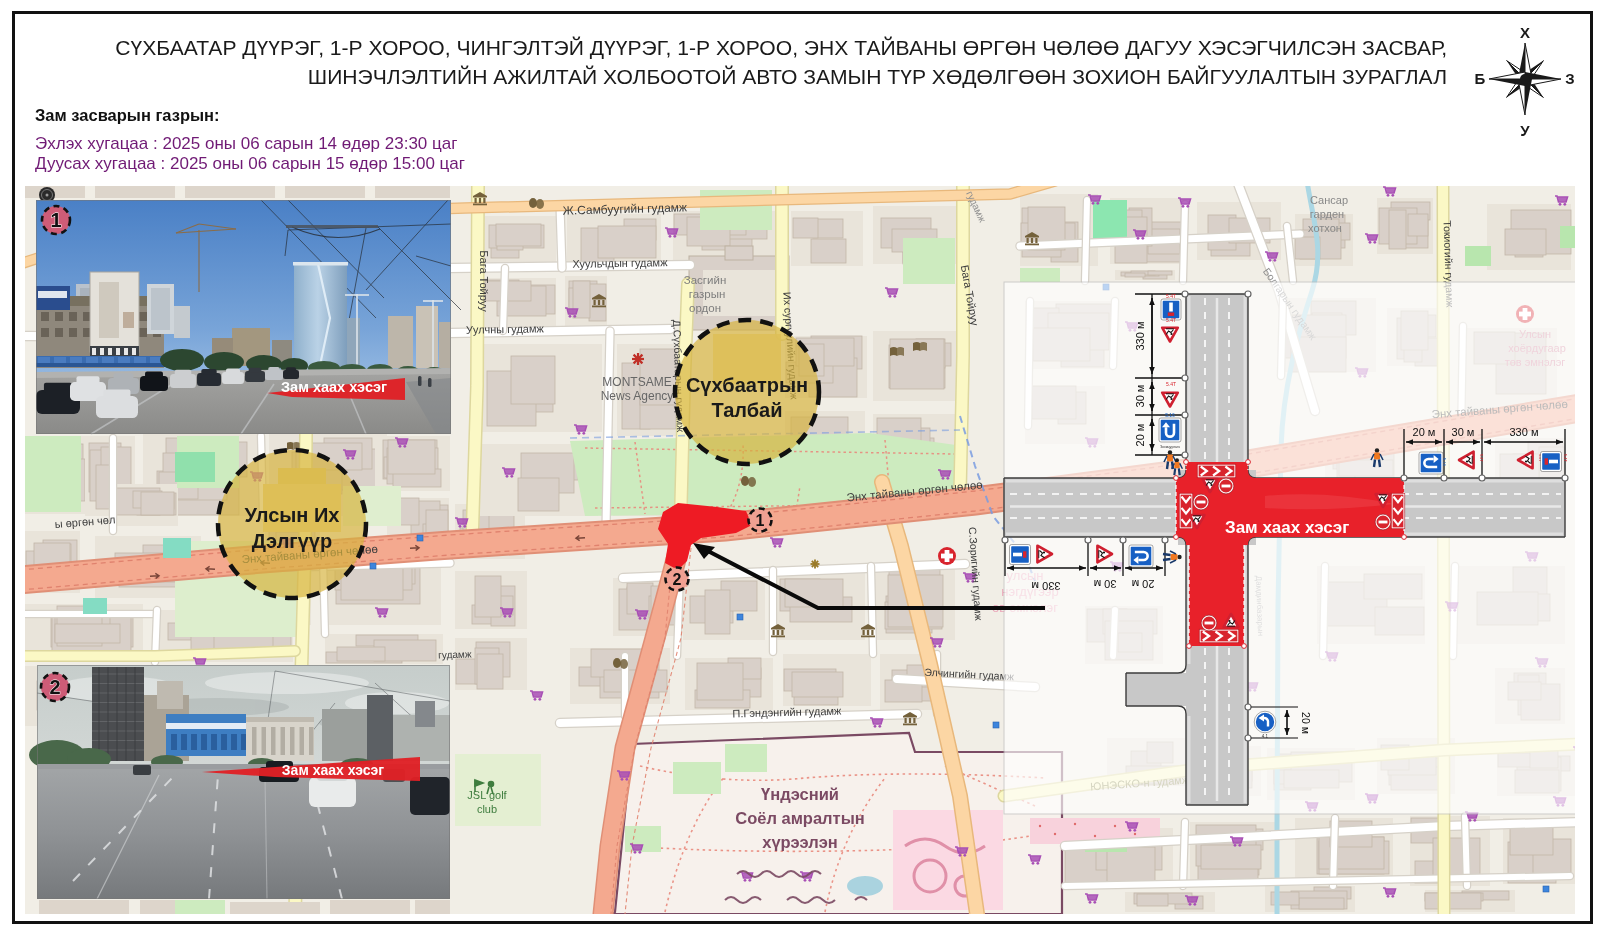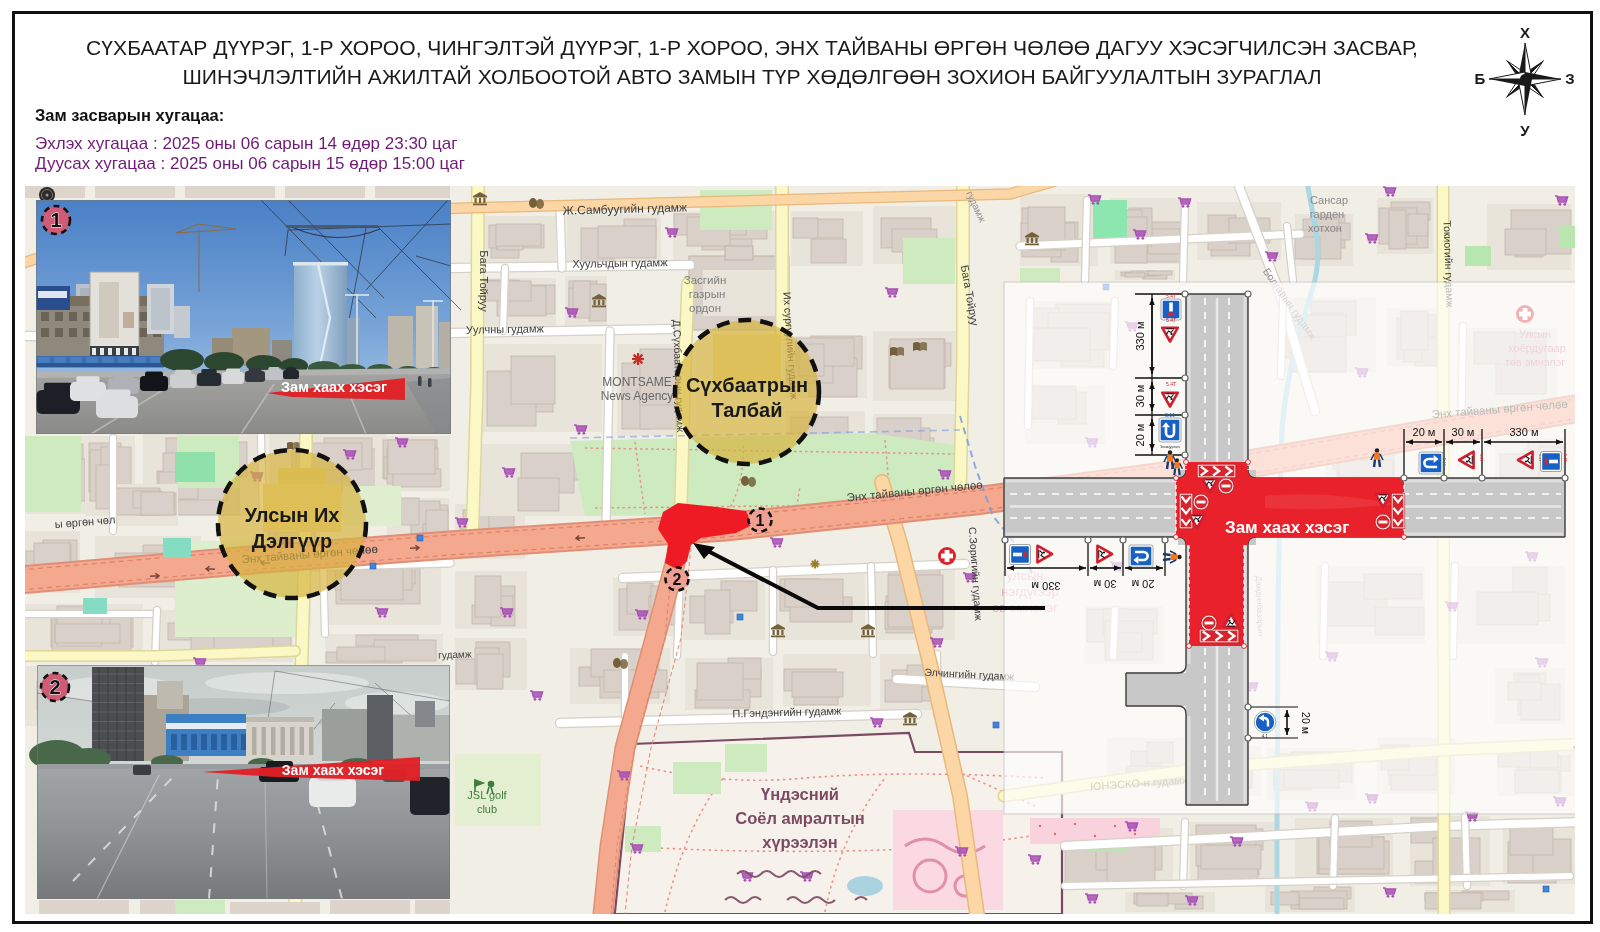--- a/index.html
+++ b/index.html
@@ -1,15 +1,15 @@
 <!DOCTYPE html>
 <html><head><meta charset="utf-8"><style>html,body{margin:0;padding:0;background:#fff;width:1600px;height:932px;overflow:hidden}*{font-family:"Liberation Sans",sans-serif}.abs{position:absolute}</style></head><body>
 <div class="abs" style="left:12px;top:11px;width:1575px;height:907px;border:3px solid #111"></div>
-<div class="abs" style="left:57px;top:34px;width:1390px;text-align:center;font-size:21.1px;line-height:28.5px;color:#1a1a1a">СҮХБААТАР ДҮҮРЭГ, 1-Р ХОРОО, ЧИНГЭЛТЭЙ ДҮҮРЭГ, 1-Р ХОРОО, ЭНХ ТАЙВАНЫ ӨРГӨН ЧӨЛӨӨ ДАГУУ ХЭСЭГЧИЛСЭН ЗАСВАР,<br>ШИНЭЧЛЭЛТИЙН АЖИЛТАЙ ХОЛБООТОЙ АВТО ЗАМЫН ТҮР ХӨДӨЛГӨӨН ЗОХИОН БАЙГУУЛАЛТЫН ЗУРАГЛАЛ</div>
-<div class="abs" style="left:35px;top:106px;font-size:16.5px;font-weight:bold;color:#111">Зам засварын хугацаа:</div>
+<div class="abs" style="left:57px;top:34px;width:1390px;text-align:right;font-size:21.1px;line-height:28.5px;color:#1a1a1a">СҮХБААТАР ДҮҮРЭГ, 1-Р ХОРОО, ЧИНГЭЛТЭЙ ДҮҮРЭГ, 1-Р ХОРОО, ЭНХ ТАЙВАНЫ ӨРГӨН ЧӨЛӨӨ ДАГУУ ХЭСЭГЧИЛСЭН ЗАСВАР,<br>ШИНЭЧЛЭЛТИЙН АЖИЛТАЙ ХОЛБООТОЙ АВТО ЗАМЫН ТҮР ХӨДӨЛГӨӨН ЗОХИОН БАЙГУУЛАЛТЫН ЗУРАГЛАЛ</div>
+<div class="abs" style="left:35px;top:106px;font-size:16.5px;font-weight:bold;color:#111">Зам засварын газрын:</div>
 <div class="abs" style="left:35px;top:134px;font-size:17px;color:#701a75;line-height:19.5px">Эхлэх хугацаа : 2025 оны 06 сарын 14 өдөр 23:30 цаг<br>Дуусах хугацаа : 2025 оны 06 сарын 15 өдөр 15:00 цаг</div>
 <svg width="104" height="118" style="position:absolute;left:1473px;top:22px" viewBox="0 0 104 118">
     <polygon points="70.4,38.6 48.3,53.3 52,57" fill="#1a1a1a"></polygon>
     <polygon points="70.4,38.6 55.7,60.7 52,57" fill="#fff" stroke="#1a1a1a" stroke-width="1"></polygon>
     <polygon points="70.4,75.4 55.7,53.3 52,57" fill="#1a1a1a"></polygon>
     <polygon points="70.4,75.4 48.3,60.7 52,57" fill="#fff" stroke="#1a1a1a" stroke-width="1"></polygon>
     <polygon points="33.6,75.4 55.7,60.7 52,57" fill="#1a1a1a"></polygon>
     <polygon points="33.6,75.4 48.3,53.3 52,57" fill="#fff" stroke="#1a1a1a" stroke-width="1"></polygon>
     <polygon points="33.6,38.6 48.3,60.7 52,57" fill="#1a1a1a"></polygon>
     <polygon points="33.6,38.6 55.7,53.3 52,57" fill="#fff" stroke="#1a1a1a" stroke-width="1"></polygon>

